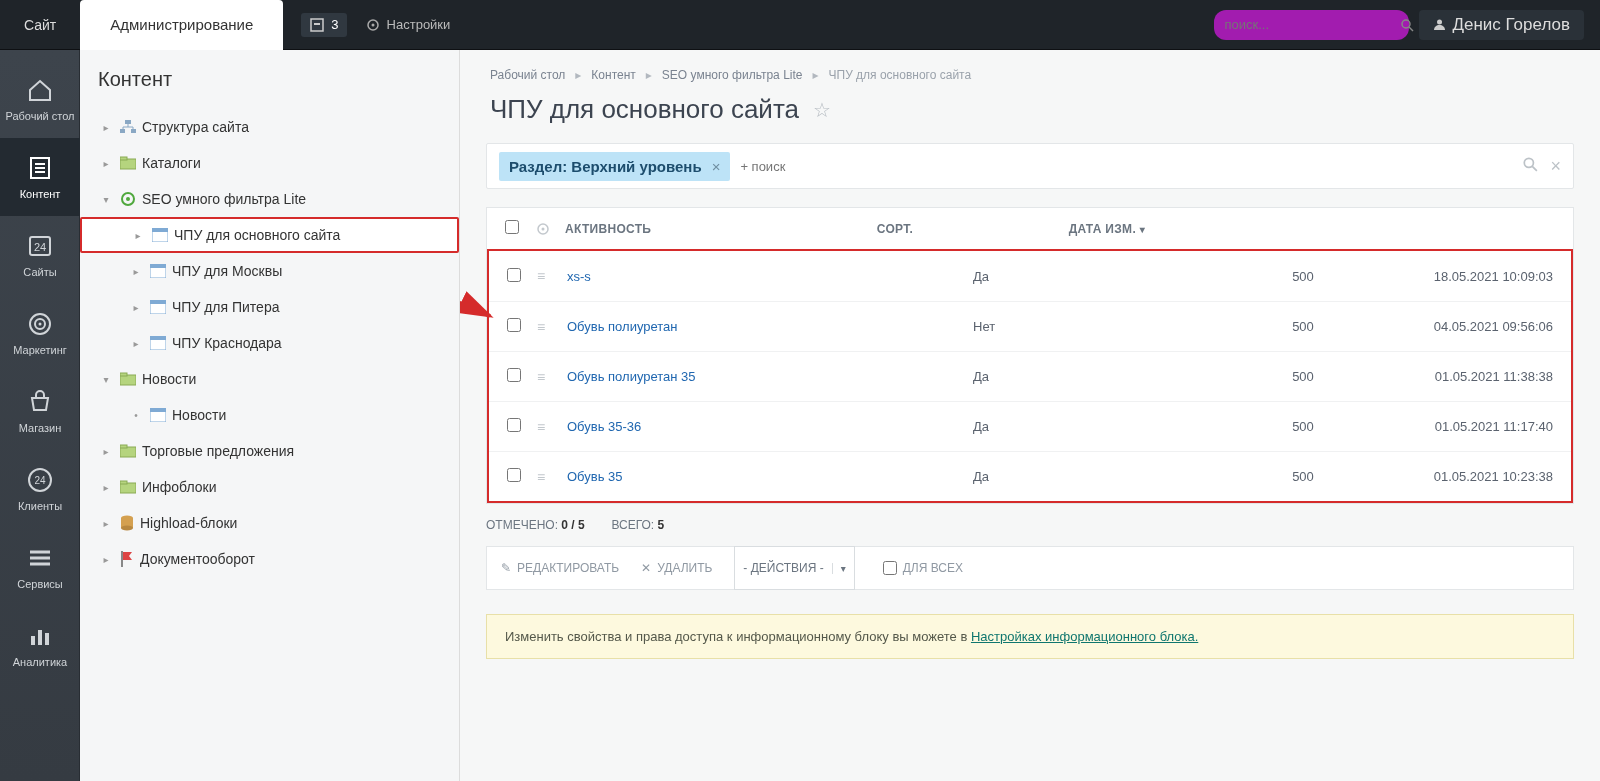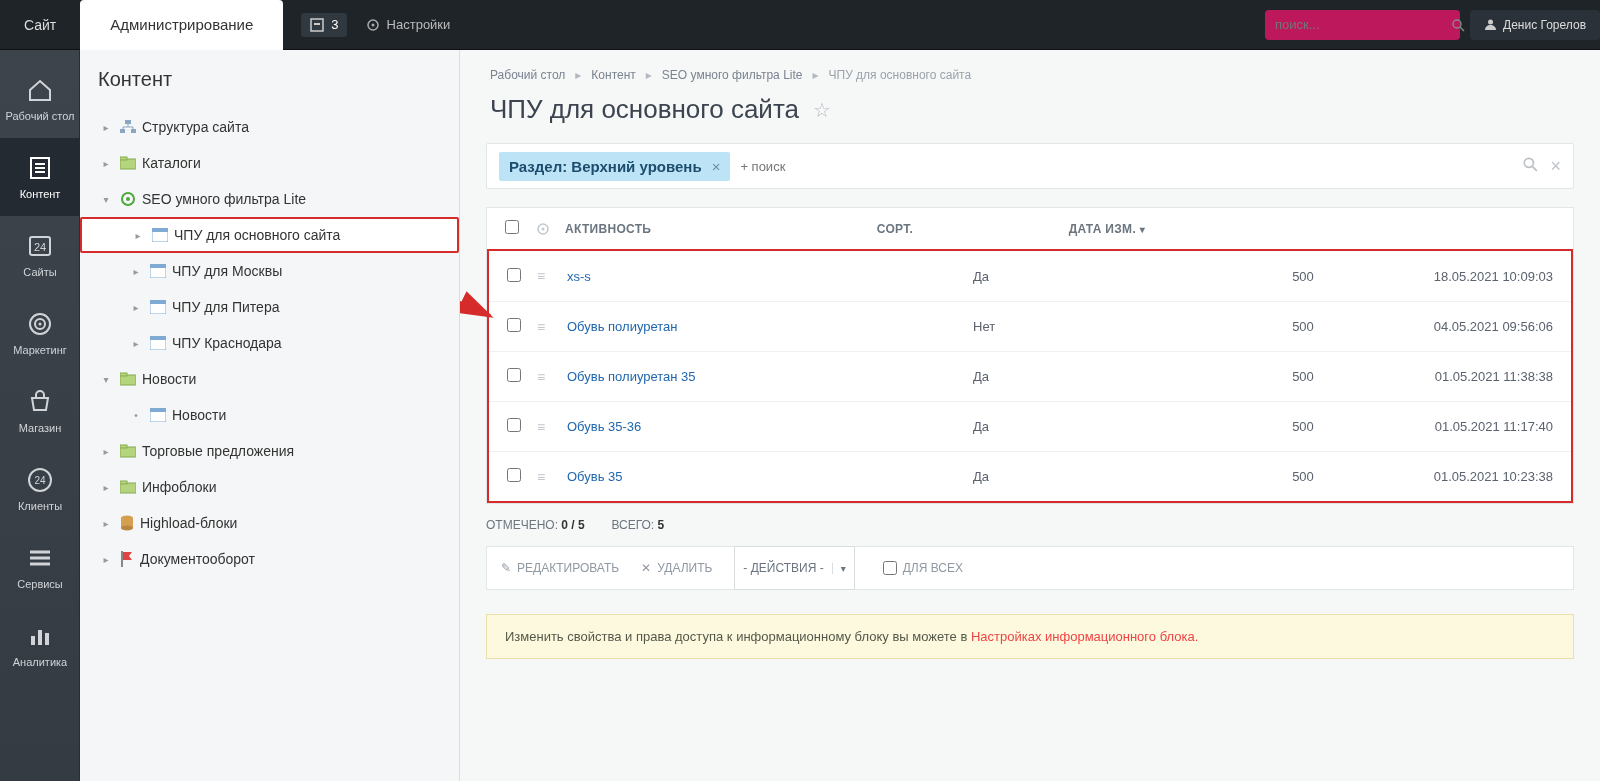--- a/index.html
+++ b/index.html
@@ -3,23 +3,23 @@
 <meta charset="utf-8">
 <style>
 *{box-sizing:border-box;margin:0;padding:0;font-family:Arial,Helvetica,sans-serif}
 body{width:1600px;height:781px;overflow:hidden;background:#f2f2f2}
 .topbar{height:50px;background:#1f2429;display:flex;align-items:center;color:#ccc;font-size:13px;border-bottom:1px solid #0e1013}
 .tab-site{padding:0 24px;height:50px;display:flex;align-items:center;color:#ddd;font-size:14px;cursor:pointer}
 .tab-admin{background:#fff;color:#333;height:50px;padding:0 30px;display:flex;align-items:center;font-size:15px;border-radius:4px 4px 0 0;margin-top:0}
 .top-badge{margin-left:18px;display:flex;align-items:center;background:#303840;border-radius:3px;padding:4px 8px;cursor:pointer;gap:6px}
 .top-btn{margin-left:18px;display:flex;align-items:center;gap:6px;cursor:pointer;color:#bbb}
 .top-spacer{flex:1}
-.search-box{background:#be185d;border-radius:4px;height:30px;width:195px;display:flex;align-items:center;padding:0 10px;color:#888;margin-right:10px}
+.search-box{background:#a21caf;border-radius:12px;height:30px;width:195px;display:flex;align-items:center;padding:0 10px;color:#888;margin-right:10px}
 .search-box input{background:none;border:none;outline:none;color:#ccc;flex:1;font-size:13px}
-.user-box{background:#2a3138;border-radius:4px;height:30px;padding:0 14px;display:flex;align-items:center;gap:6px;color:#ddd;font-size:12px;cursor:pointer}
+.user-box{background:#2a3138;border-radius:4px;height:30px;padding:0 14px;display:flex;align-items:center;gap:6px;color:#ddd;font-size:17px;margin-right:16px;cursor:pointer}
 .layout{display:flex;height:731px}
 .iconbar{width:80px;background:linear-gradient(#3d444c,#353b42);display:flex;flex-direction:column;align-items:center;padding-top:10px;box-shadow:inset -1px 0 0 #282d33}
 .iconbar-item{width:80px;height:78px;display:flex;flex-direction:column;align-items:center;justify-content:center;gap:6px;color:#d0d4d8;font-size:11px;cursor:pointer;text-align:center}
 .iconbar-item.active{background:#232a31;color:#fff}
 .ic{width:28px;height:28px;display:flex;align-items:center;justify-content:center}
 .sidebar{width:380px;background:#f5f6f7;border-right:1px solid #dcdcdc;padding:18px 0 0 0;overflow:hidden}
 .sidebar h2{font-size:20px;font-weight:normal;padding:0 18px 18px;color:#333}
 .tree{font-size:14px;color:#333}
 .tree-row{display:flex;align-items:center;height:36px;padding-left:0;cursor:pointer}
 .tree-arrow{width:16px;display:inline-flex;justify-content:center;color:#999;font-size:10px}
@@ -49,21 +49,21 @@
 .grid-row:first-child{border-top:none}
 .grid-row .col-name a{color:#2067b0;cursor:pointer}
 .drag{color:#c3c8cd;cursor:grab;font-size:14px}
 .summary{margin:14px 26px 0;font-size:12px;color:#6b7580}
 .summary b{color:#333}
 .actions{margin:14px 26px 0;background:#fff;border:1px solid #e3e6e8;height:44px;display:flex;align-items:center;padding:0 14px;gap:22px;font-size:12px;color:#9099a3}
 .act-btn{display:flex;align-items:center;gap:6px;cursor:pointer;text-transform:uppercase}
 .act-select{border:1px solid #d9dde0;height:44px;padding:0 8px;font-size:12px;color:#6b7580;display:flex;align-items:center;gap:8px;cursor:pointer}
 .allchk{display:flex;align-items:center;gap:6px;margin-left:6px;text-transform:uppercase}
 .notice{margin:24px 26px 0;background:#fdf9de;border:1px solid #e8e0a8;padding:14px 18px;font-size:13px;color:#54584a}
-.notice a{color:#ef4444;cursor:pointer}
+.notice a{color:#0f766e;text-decoration:underline;cursor:pointer}
 input[type=checkbox]{width:14px;height:14px}
 svg{display:block}
 .arrow-annot{position:absolute;left:-120px;top:224px;pointer-events:none}
 .main-wrap{position:relative}
 </style>
 </head>
 <body>
 
 <div class="topbar">
   <div class="tab-site">Сайт</div>

